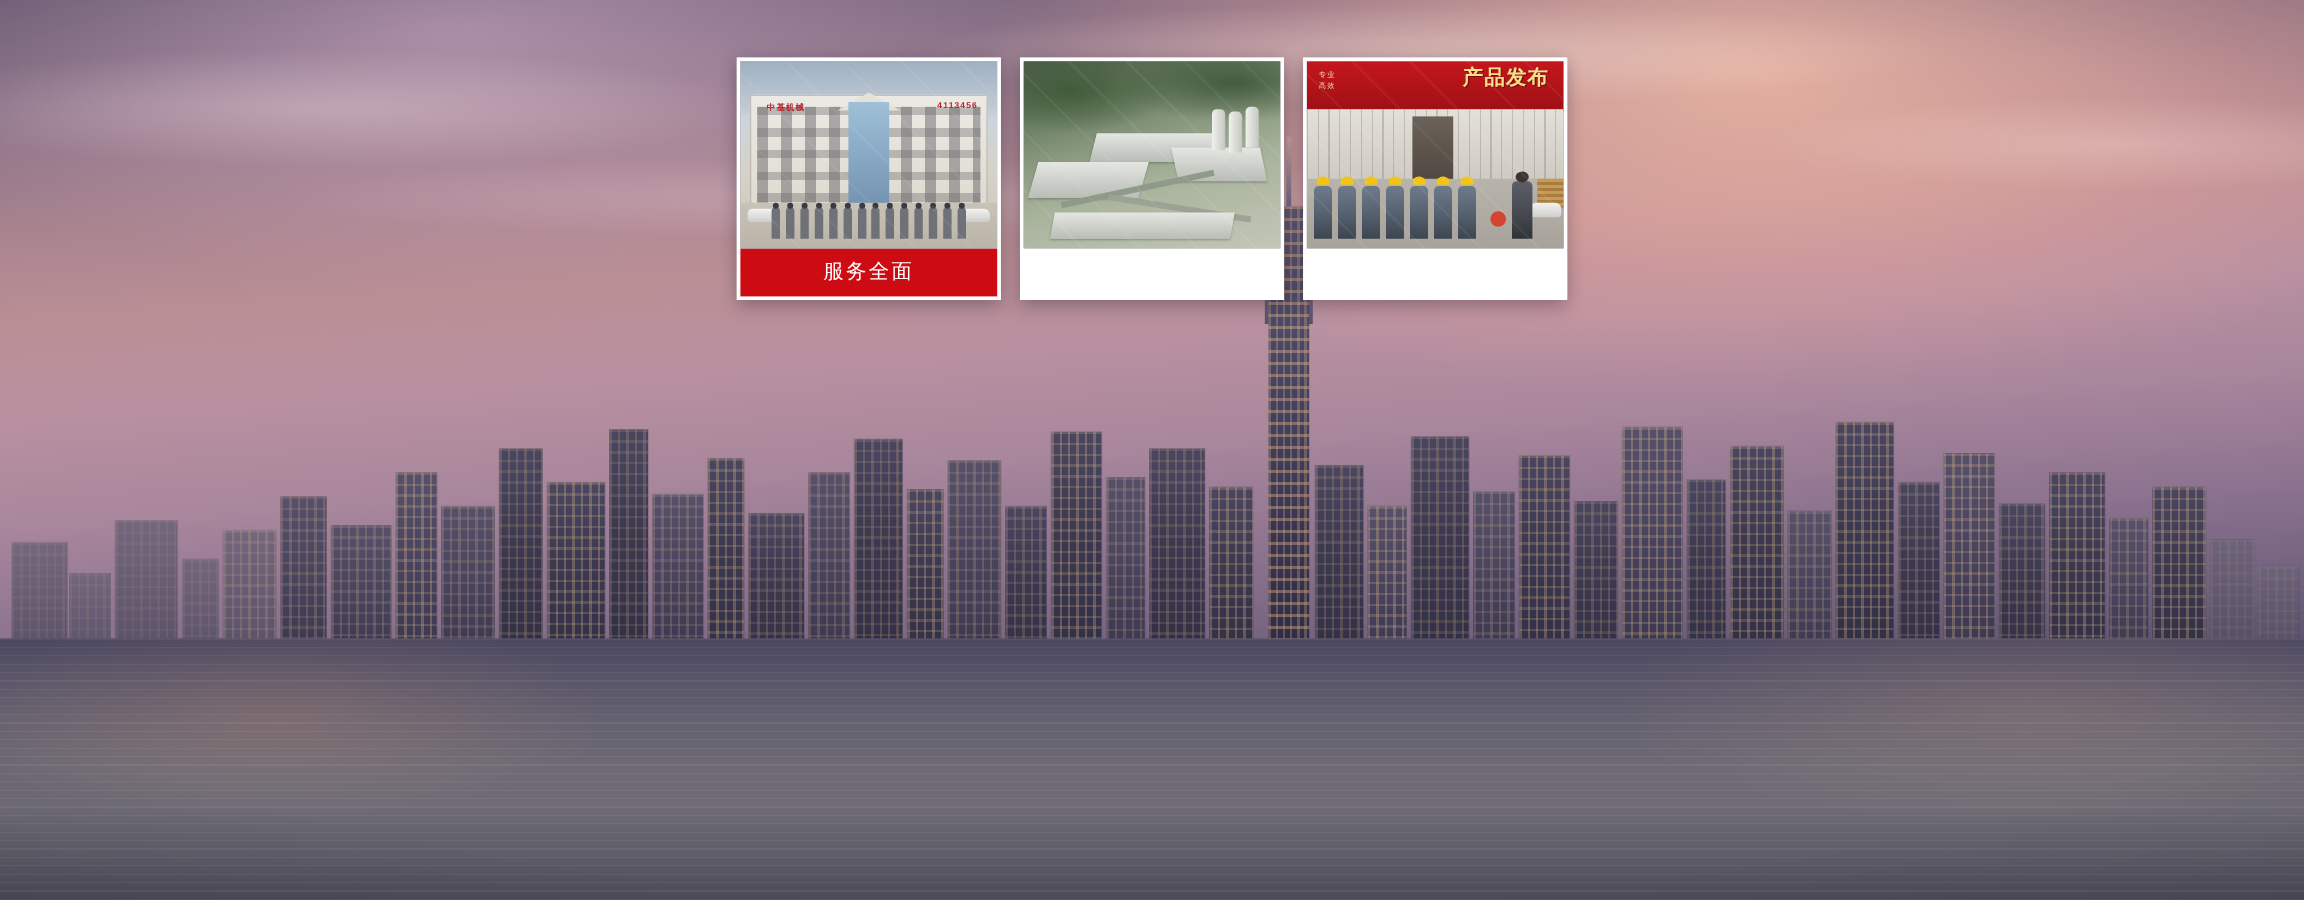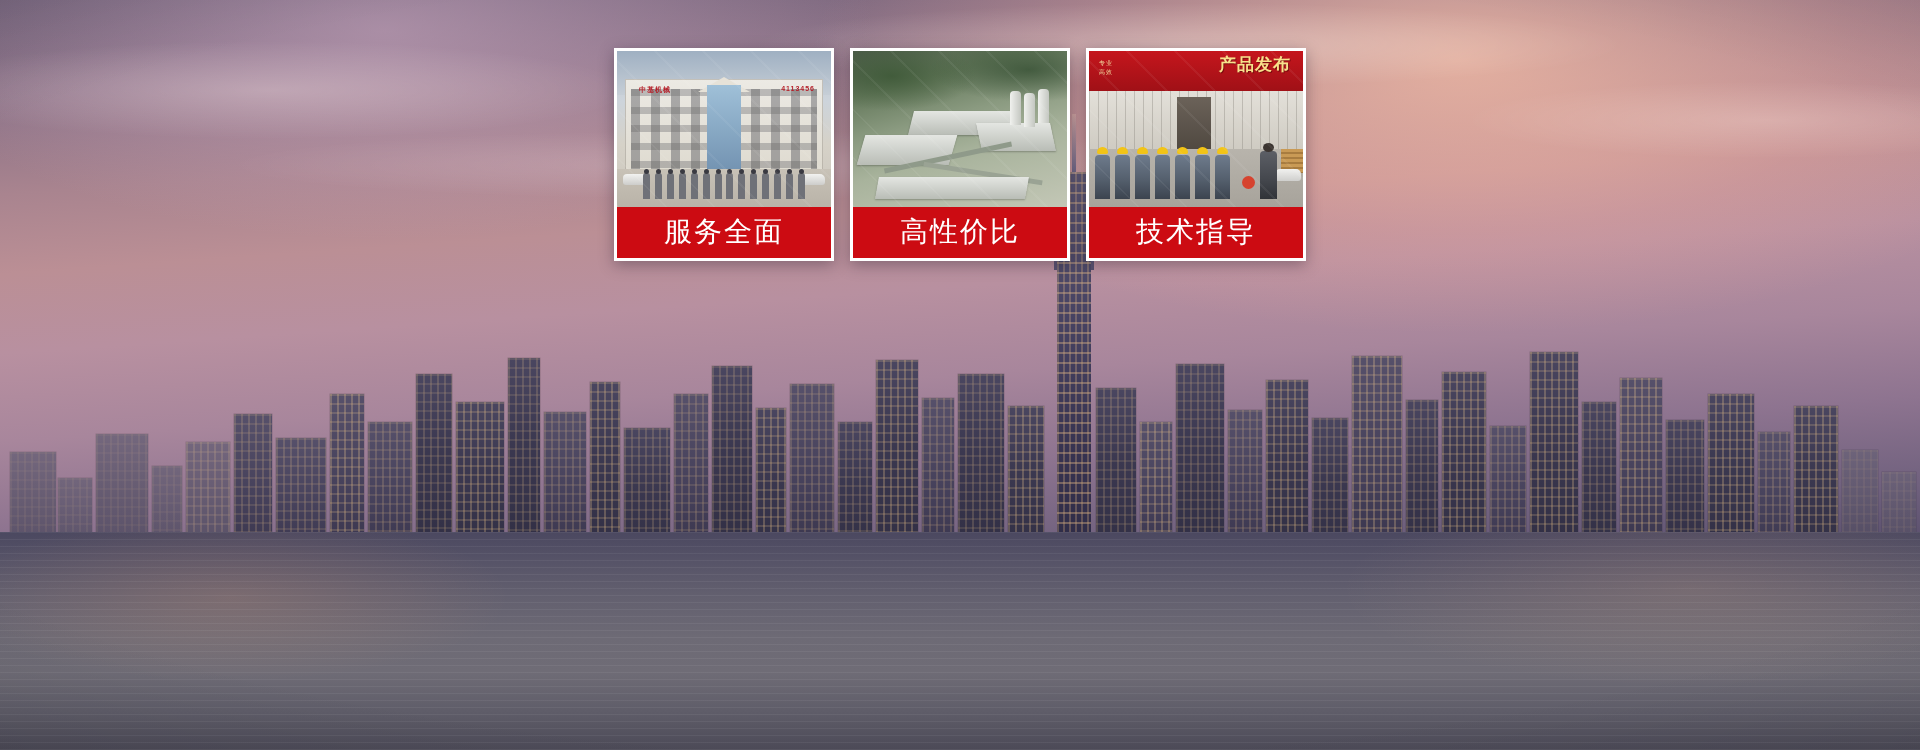--- a/index.html
+++ b/index.html
@@ -203,21 +203,21 @@
   .card-photo .wm {
     position:absolute; inset:0;
     background:
       repeating-linear-gradient(45deg, rgba(255,255,255,.055) 0 2px, rgba(0,0,0,0) 2px 34px);
     pointer-events:none;
   }
   .card-caption {
     background:#cc0b12;
     color:#ffffff;
     text-align:center;
-    font-size:28px;
+    font-size:17px;
     letter-spacing:2px;
     padding:11px 0 12px;
     line-height:1;
   }
 
   
   .ph-building { position:absolute; inset:0;
     background:linear-gradient(180deg,#b9c3cd 0%,#cdd4db 32%,#d6d2c8 60%,#c9c4bb 100%); }
   .ph-building .sky2 { position:absolute; left:0; right:0; top:0; height:44px;
     background:linear-gradient(180deg,#9fb0c2,#c6ced6); }
@@ -469,21 +469,20 @@
             <div class="silo s1"></div>
               <div class="silo s2"></div>
               <div class="silo s3"></div>
             <div class="roof r1"></div>
             <div class="conveyor"></div>
             <div class="conveyor2"></div>
             <div class="roof r4"></div>
           </div>
           <div class="wm"></div>
         </div>
-        <div class="card-caption">高性价比</div>
       </div>
 
 
       <div class="card">
         <div class="card-photo">
           <div class="ph-factory">
             <div class="banner-red">
               <div class="smalltext">
                 <span>专业</span><br>
                 <span>高效</span>
@@ -502,18 +501,17 @@
                 <i></i>
                 <i></i>
                 <i></i>
                 <i></i>
                 <i></i>
                 <i></i>
             </div>
           </div>
           <div class="wm"></div>
         </div>
-        <div class="card-caption">技术指导</div>
       </div>
 
     </div>
   </div>
 </div>
 
 </body></html>

